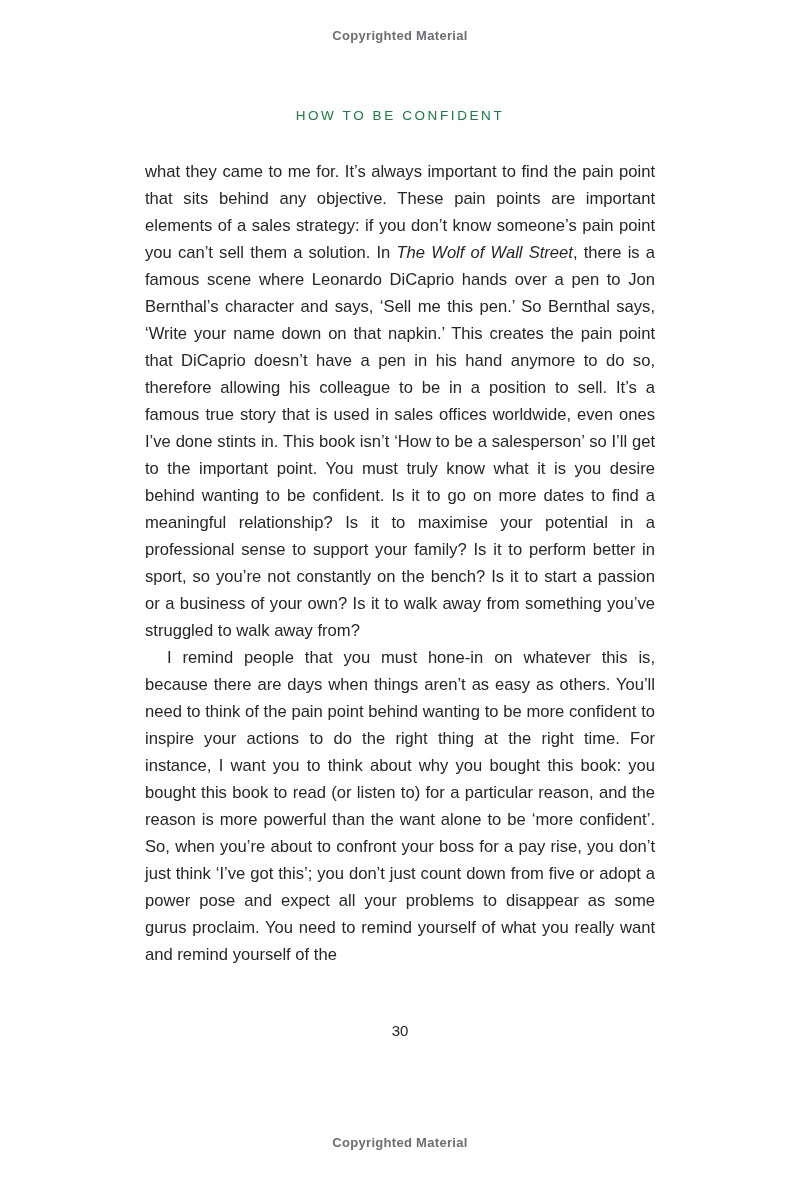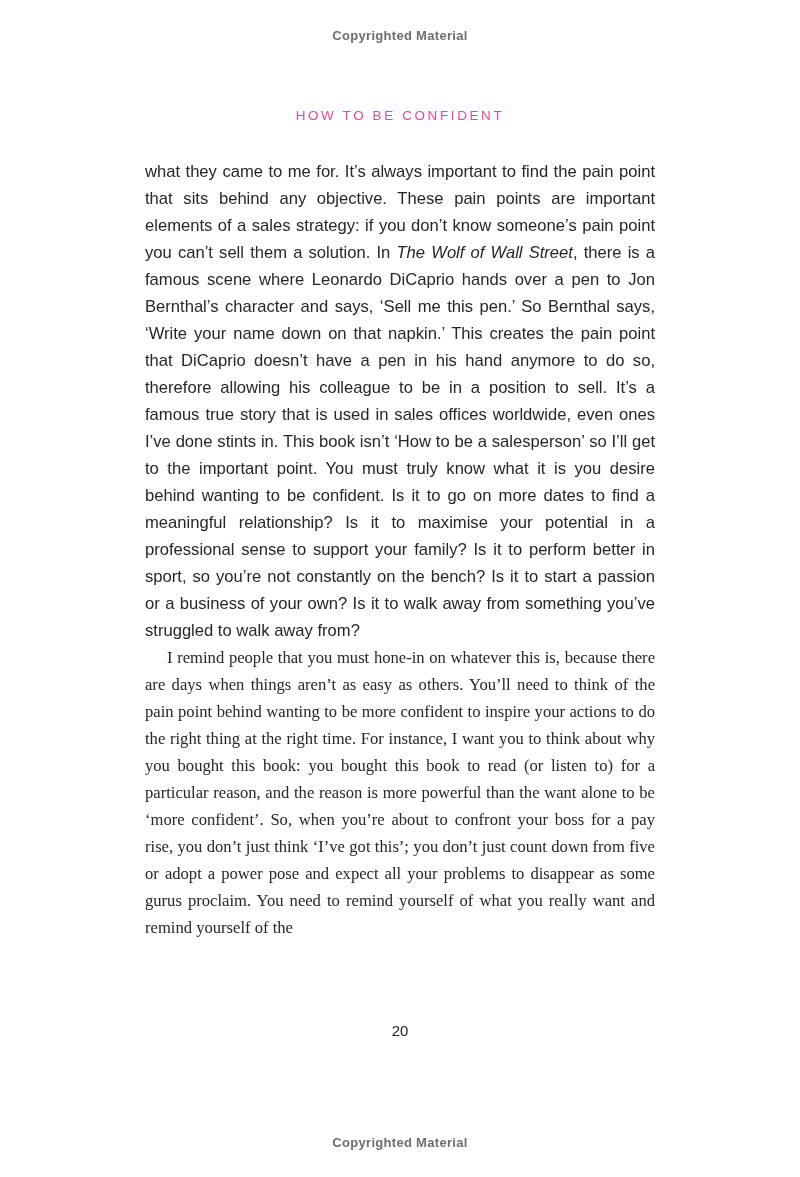--- a/index.html
+++ b/index.html
@@ -24,49 +24,49 @@
   }
   .notice.top { top: 28px; }
   .notice.bottom { top: 1135px; }
   .running-head {
     position: absolute;
     top: 108px;
     left: 0; right: 0;
     text-align: center;
     font-size: 13.5px;
     letter-spacing: 2.6px;
-    color: #ec4899;
+    color: #15803d;
   }
   .body-text {
     position: absolute;
     top: 158px;
     left: 145px;
     width: 510px;
     color: #262626;
     font-size: 16.6px;
     line-height: 27px;
     text-align: justify;
   }
   .body-text p { margin: 0; }
-  .body-text p.indent { text-indent: 22px; font-family: Liberation Serif, serif; }
+  .body-text p.indent { text-indent: 22px; }
   .body-text em { font-style: italic; }
   .page-number {
     position: absolute;
     top: 1022px;
     left: 0; right: 0;
     text-align: center;
     font-size: 15px;
     color: #231f20;
   }
 </style>
 </head>
 <body>
 
 <div class="page">
   <div class="notice top">Copyrighted Material</div>
   <div class="running-head">HOW TO BE CONFIDENT</div>
   <div class="body-text">
       <p><span>what they came to me for. It’s always important to find the pain point that sits behind any objective. These pain points are important elements of a sales strategy: if you don’t know someone’s pain point you can’t sell them a solution. In </span><em>The Wolf of Wall Street</em><span>, there is a famous scene where Leonardo DiCaprio hands over a pen to Jon Bernthal’s character and says, ‘Sell me this pen.’ So Bernthal says, ‘Write your name down on that napkin.’ This creates the pain point that DiCaprio doesn’t have a pen in his hand anymore to do so, therefore allowing his colleague to be in a position to sell. It’s a famous true story that is used in sales offices worldwide, even ones I’ve done stints in. This book isn’t ‘How to be a salesperson’ so I’ll get to the important point. You must truly know what it is you desire behind wanting to be confident. Is it to go on more dates to find a meaningful relationship? Is it to maximise your potential in a professional sense to support your family? Is it to perform better in sport, so you’re not constantly on the bench? Is it to start a passion or a business of your own? Is it to walk away from something you’ve struggled to walk away from?</span></p>
       <p class="indent"><span>I remind people that you must hone-in on whatever this is, because there are days when things aren’t as easy as others. You’ll need to think of the pain point behind wanting to be more confident to inspire your actions to do the right thing at the right time. For instance, I want you to think about why you bought this book: you bought this book to read (or listen to) for a particular reason, and the reason is more powerful than the want alone to be ‘more confident’. So, when you’re about to confront your boss for a pay rise, you don’t just think ‘I’ve got this’; you don’t just count down from five or adopt a power pose and expect all your problems to disappear as some gurus proclaim. You need to remind yourself of what you really want and remind yourself of the</span></p>
     </div>
-  <div class="page-number">20</div>
+  <div class="page-number">30</div>
   <div class="notice bottom">Copyrighted Material</div>
 </div>
 
 </body></html>

